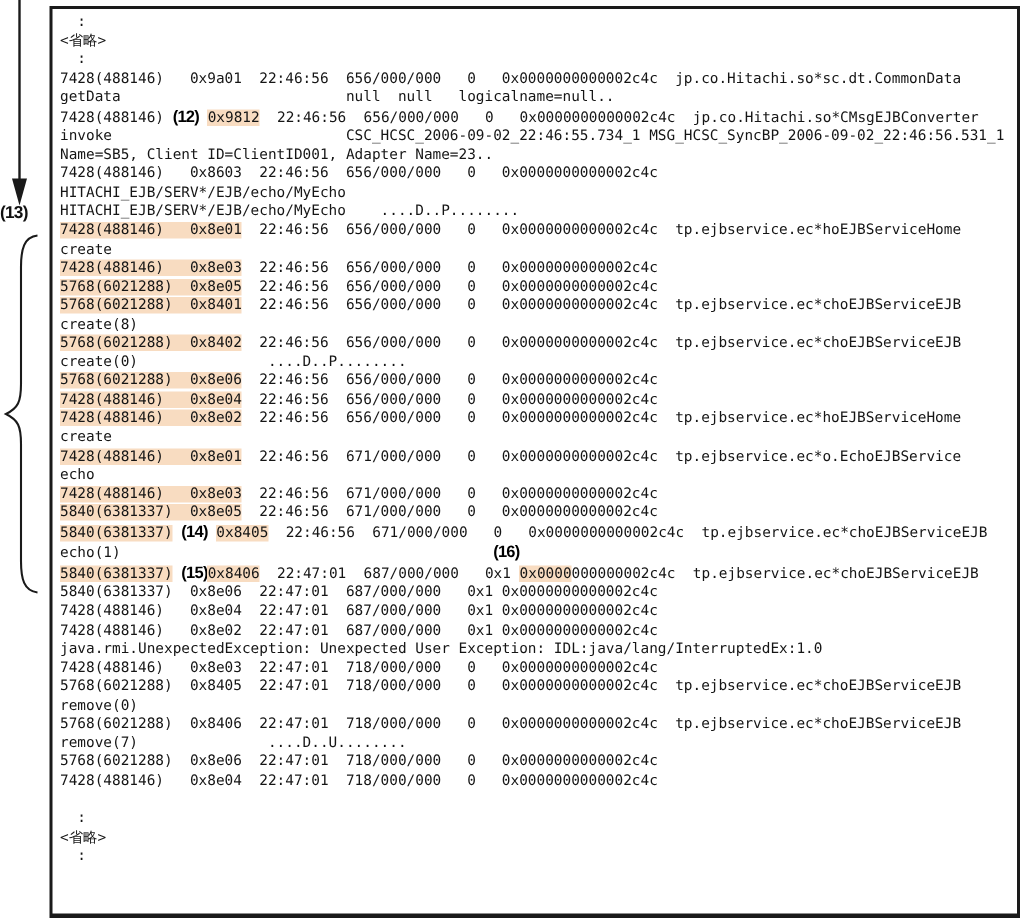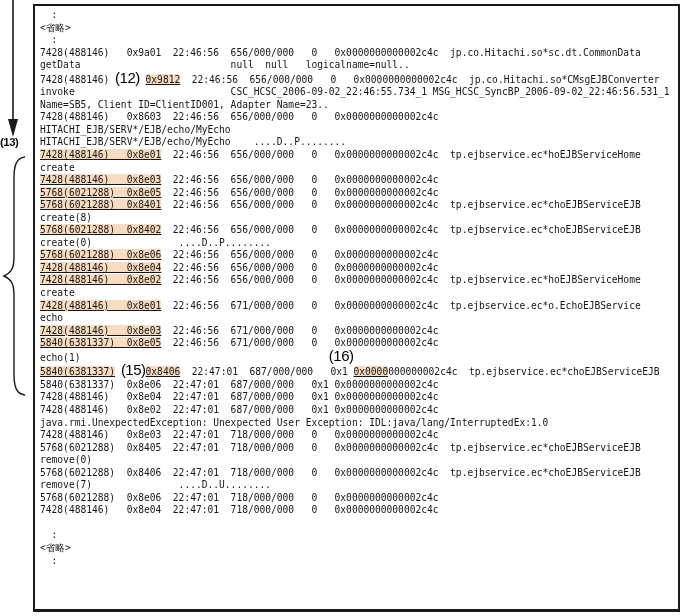--- a/index.html
+++ b/index.html
@@ -9,23 +9,23 @@
   #margin-layer{position:absolute;left:0;top:0;width:33px;height:440px;}
   #callout13{position:absolute;left:0px;top:136px;
              font-family:"Liberation Sans",sans-serif;font-weight:bold;
              font-size:11.5px;color:#111;letter-spacing:-0.5px;}
   
   #log-box{position:absolute;left:33px;top:4px;width:647px;height:608px;
            box-sizing:border-box;border:2px solid #1a1a1a;border-bottom-width:3px;
            padding:3px 0 0 5px;background:#fff;overflow:hidden;}
   .line{white-space:pre;font-size:9.6px;line-height:12.55px;color:#151515;}
   .line span{white-space:pre;}
-  .hl{background:#f8dcc1;text-decoration:underline;}
-  .callout{font-family:"Liberation Sans",sans-serif;font-weight:normal;
-           font-size:15px;color:#000;letter-spacing:-0.5px;}
+  .hl{background:#f8dcc1;}
+  .callout{font-family:"Liberation Sans",sans-serif;font-weight:bold;
+           font-size:11px;color:#000;letter-spacing:-0.5px;}
 </style>
 </head>
 <body>
 
 <div id="stage">
 
   <div id="margin-layer">
     <svg width="33" height="616" viewBox="0 0 33 616">
       <g>
         <line x1="13" y1="0" x2="13" y2="121" stroke="#1a1a1a" stroke-width="1.6"></line>
@@ -57,20 +57,21 @@
       <div class="line"><span class="hl">5768(6021288)  0x8402</span><span>  22:46:56  656/000/000   0   0x0000000000002c4c  tp.ejbservice.ec*choEJBServiceEJB</span></div>
       <div class="line"><span>create(0)               ....D..P........</span></div>
       <div class="line"><span class="hl">5768(6021288)  0x8e06</span><span>  22:46:56  656/000/000   0   0x0000000000002c4c</span></div>
       <div class="line"><span class="hl">7428(488146)   0x8e04</span><span>  22:46:56  656/000/000   0   0x0000000000002c4c</span></div>
       <div class="line"><span class="hl">7428(488146)   0x8e02</span><span>  22:46:56  656/000/000   0   0x0000000000002c4c  tp.ejbservice.ec*hoEJBServiceHome</span></div>
       <div class="line"><span>create</span></div>
       <div class="line"><span class="hl">7428(488146)   0x8e01</span><span>  22:46:56  671/000/000   0   0x0000000000002c4c  tp.ejbservice.ec*o.EchoEJBService</span></div>
       <div class="line"><span>echo</span></div>
       <div class="line"><span class="hl">7428(488146)   0x8e03</span><span>  22:46:56  671/000/000   0   0x0000000000002c4c</span></div>
       <div class="line"><span class="hl">5840(6381337)  0x8e05</span><span>  22:46:56  671/000/000   0   0x0000000000002c4c</span></div>
+      <div class="line"><span class="hl">5840(6381337)</span><span> </span><span class="callout">(14)</span><span> </span><span class="hl">0x8405</span><span>  22:46:56  671/000/000   0   0x0000000000002c4c  tp.ejbservice.ec*choEJBServiceEJB</span></div>
       <div class="line"><span>echo(1)                                           </span><span class="callout">(16)</span></div>
       <div class="line"><span class="hl">5840(6381337)</span><span> </span><span class="callout">(15)</span><span class="hl">0x8406</span><span>  22:47:01  687/000/000   0x1 </span><span class="hl">0x0000</span><span>000000002c4c  tp.ejbservice.ec*choEJBServiceEJB</span></div>
       <div class="line"><span>5840(6381337)  0x8e06  22:47:01  687/000/000   0x1 0x0000000000002c4c</span></div>
       <div class="line"><span>7428(488146)   0x8e04  22:47:01  687/000/000   0x1 0x0000000000002c4c</span></div>
       <div class="line"><span>7428(488146)   0x8e02  22:47:01  687/000/000   0x1 0x0000000000002c4c</span></div>
       <div class="line"><span>java.rmi.UnexpectedException: Unexpected User Exception: IDL:java/lang/InterruptedEx:1.0</span></div>
       <div class="line"><span>7428(488146)   0x8e03  22:47:01  718/000/000   0   0x0000000000002c4c</span></div>
       <div class="line"><span>5768(6021288)  0x8405  22:47:01  718/000/000   0   0x0000000000002c4c  tp.ejbservice.ec*choEJBServiceEJB</span></div>
       <div class="line"><span>remove(0)</span></div>
       <div class="line"><span>5768(6021288)  0x8406  22:47:01  718/000/000   0   0x0000000000002c4c  tp.ejbservice.ec*choEJBServiceEJB</span></div>

